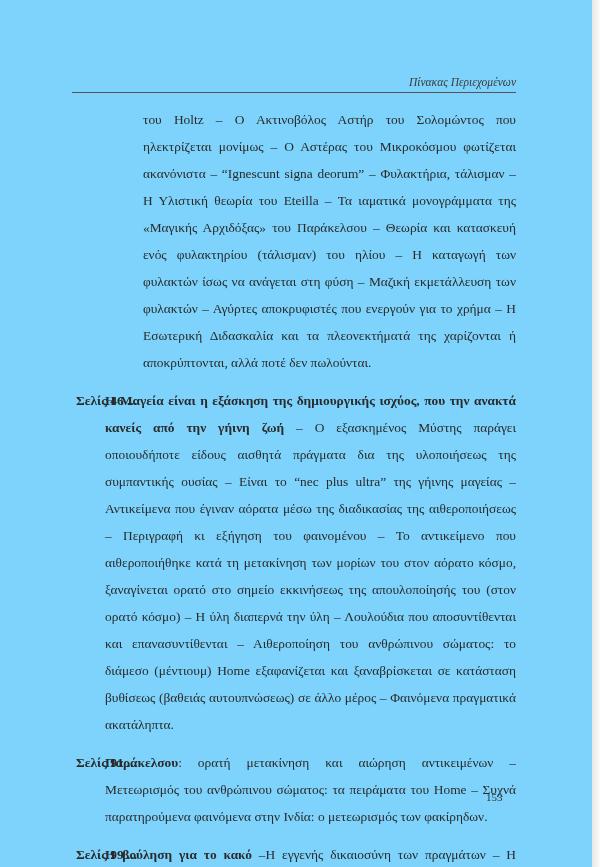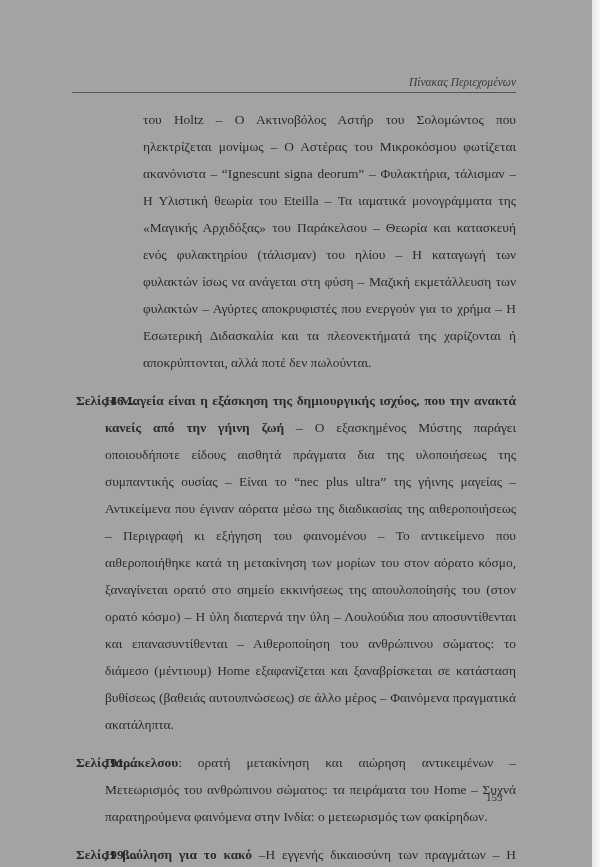--- a/index.html
+++ b/index.html
@@ -5,21 +5,21 @@
     html, body { margin: 0; padding: 0; }
     body {
       width: 600px; height: 867px;
       background: #efefed;
       position: relative; overflow: hidden;
       font-family: "Liberation Serif", "DejaVu Serif", serif;
       color: #2a2a2a;
     }
     .page {
       position: absolute; left: 0; top: 0; width: 592px; height: 867px;
-      background: #a3a3a3;
+      background: #7dd3fc;
     }
     .right-edge {
       position: absolute; right: 0; top: 0; width: 8px; height: 867px;
       background: linear-gradient(to right, #e6e6e4, #fbfbfa);
     }
     .running-head {
       position: absolute; left: 72px; top: 76px; width: 444px;
       text-align: right; font-style: italic; font-size: 11.5px; color: #3a3a3a;
     }
     .head-rule {

